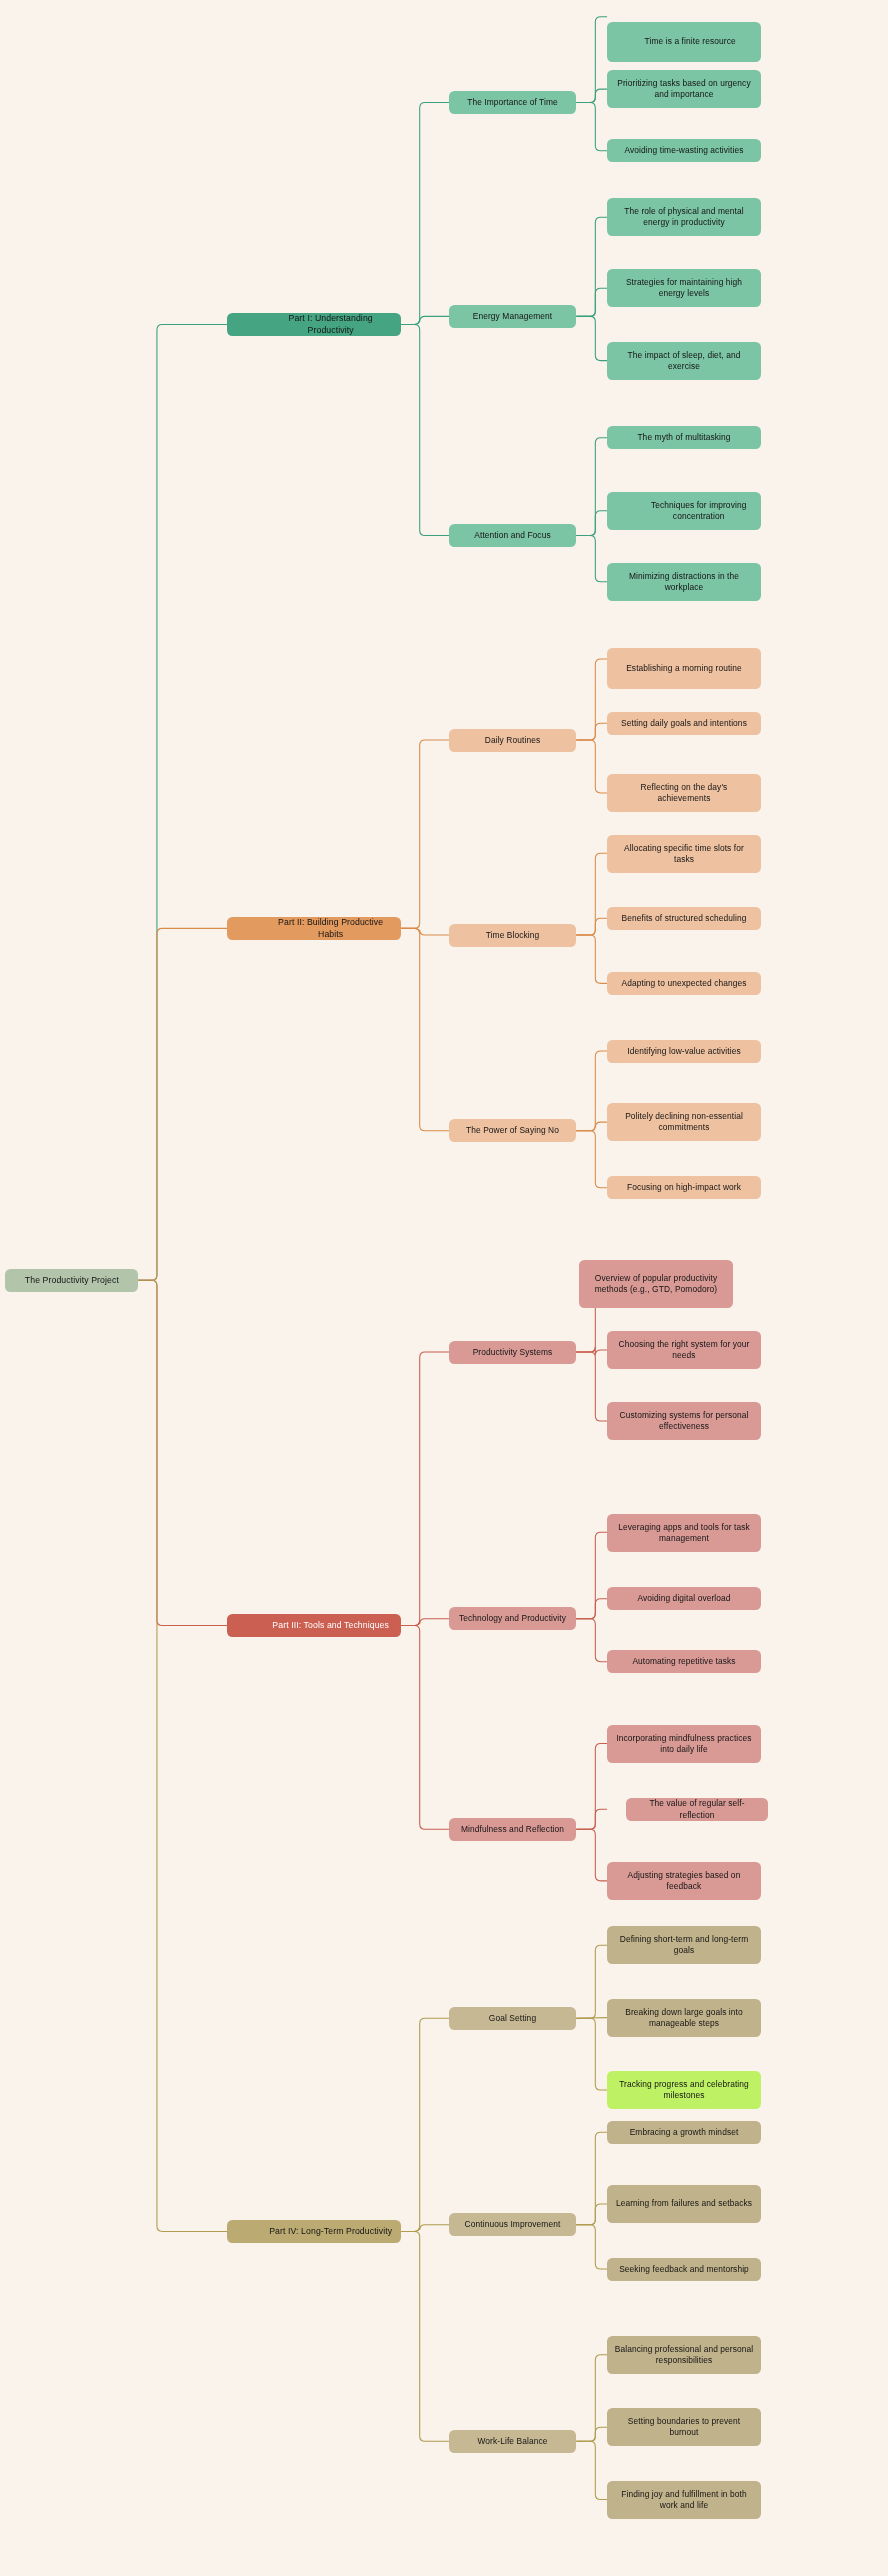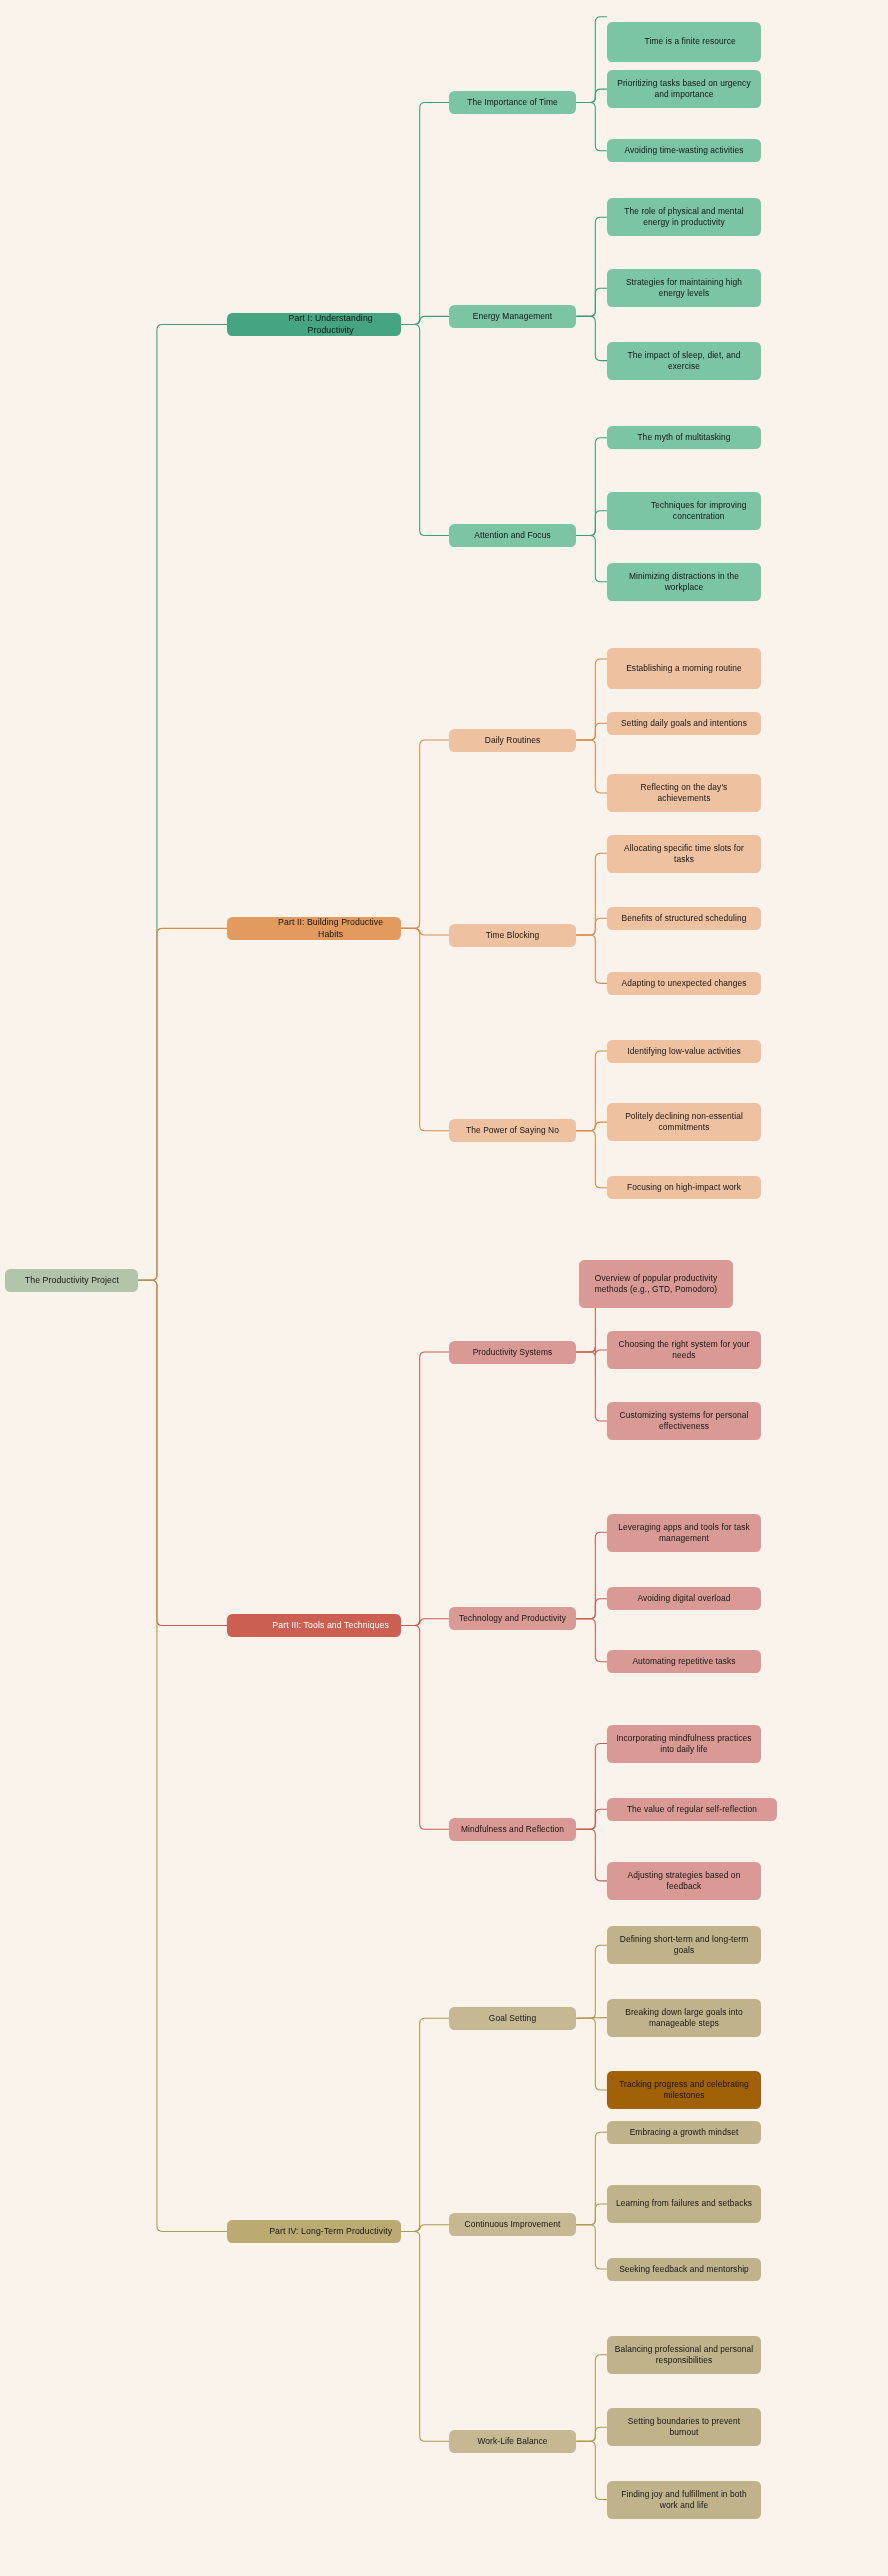--- a/index.html
+++ b/index.html
@@ -222,39 +222,39 @@
       </div>
       <div class="node l3" style="left: 607px; top: 1650px; width: 154px; height: 23px; background: rgb(217, 154, 149);">
         <span>Automating repetitive tasks</span>
       </div>
       <div class="node l2" style="left: 449px; top: 1818px; width: 127px; height: 23px; background: rgb(217, 154, 149);">
         <span>Mindfulness and Reflection</span>
       </div>
       <div class="node l3" style="left: 607px; top: 1725px; width: 154px; height: 38px; background: rgb(217, 154, 149);">
         <span>Incorporating mindfulness practices into daily life</span>
       </div>
-      <div class="node l3" style="left: 607px; top: 1798px; width: 170px; height: 23px; background: rgb(217, 154, 149);">
+      <div class="node l3" style="left: 626px; top: 1798px; width: 142px; height: 23px; background: rgb(217, 154, 149);">
         <span>The value of regular self-reflection</span>
       </div>
       <div class="node l3" style="left: 607px; top: 1862px; width: 154px; height: 38px; background: rgb(217, 154, 149);">
         <span>Adjusting strategies based on feedback</span>
       </div>
       <div class="node l1" style="left: 227px; top: 2220px; width: 174px; height: 23px; background: rgb(187, 171, 114); color: rgb(20, 20, 20); align-items: center;">
         <span>Part IV: Long-Term Productivity</span>
       </div>
       <div class="node l2" style="left: 449px; top: 2007px; width: 127px; height: 23px; background: rgb(197, 184, 147);">
         <span>Goal Setting</span>
       </div>
       <div class="node l3" style="left: 607px; top: 1926px; width: 154px; height: 38px; background: rgb(192, 178, 139);">
         <span>Defining short-term and long-term goals</span>
       </div>
       <div class="node l3" style="left: 607px; top: 1999px; width: 154px; height: 38px; background: rgb(192, 178, 139);">
         <span>Breaking down large goals into manageable steps</span>
       </div>
-      <div class="node l3" style="left: 607px; top: 2071px; width: 154px; height: 38px; background: #a16207;">
+      <div class="node l3" style="left: 607px; top: 2071px; width: 154px; height: 38px; background: #bef264;">
         <span>Tracking progress and celebrating milestones</span>
       </div>
       <div class="node l2" style="left: 449px; top: 2213px; width: 127px; height: 23px; background: rgb(197, 184, 147);">
         <span>Continuous Improvement</span>
       </div>
       <div class="node l3" style="left: 607px; top: 2121px; width: 154px; height: 23px; background: rgb(192, 178, 139);">
         <span>Embracing a growth mindset</span>
       </div>
       <div class="node l3" style="left: 607px; top: 2185px; width: 154px; height: 38px; background: rgb(192, 178, 139);">
         <span>Learning from failures and setbacks</span>

